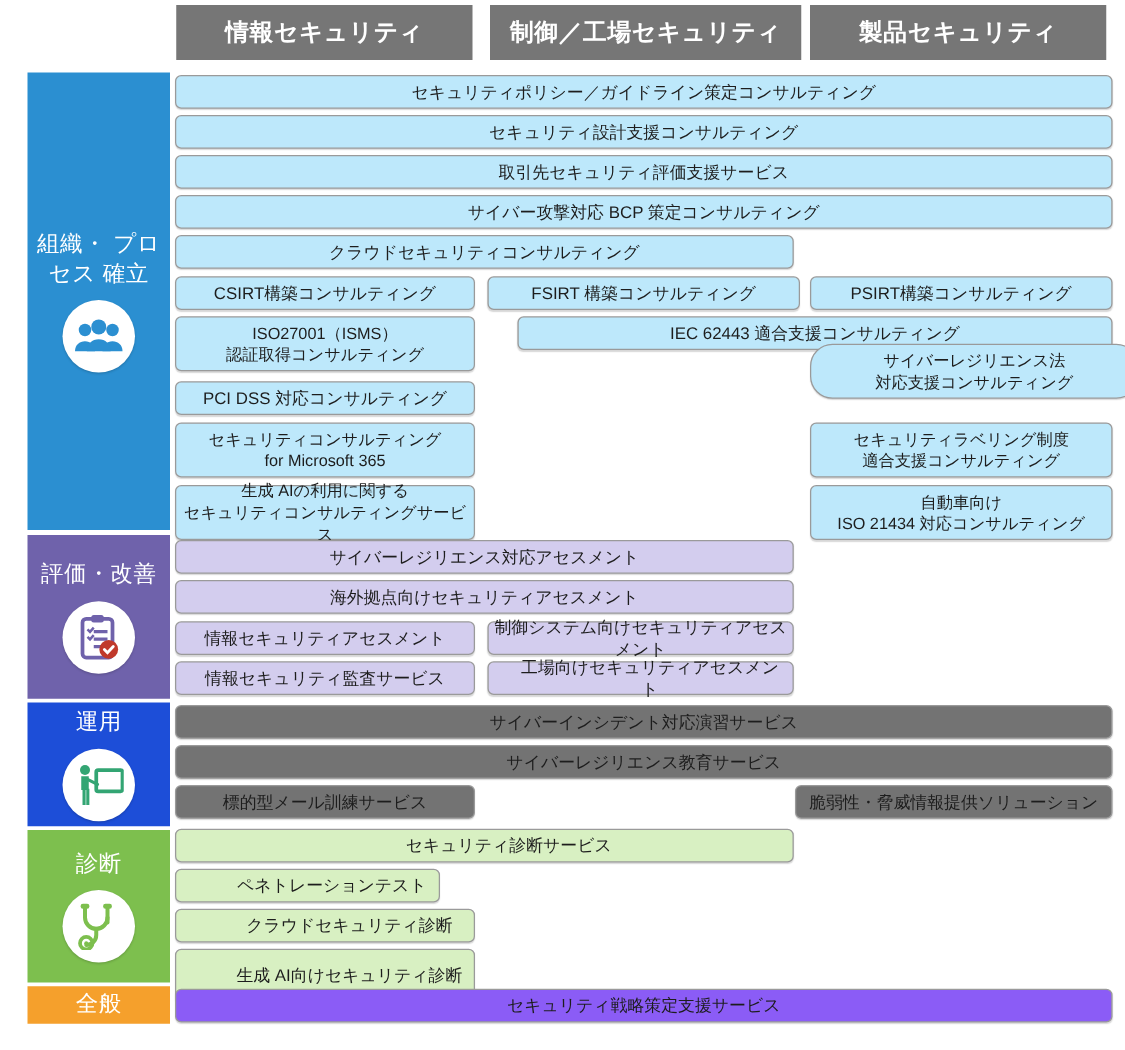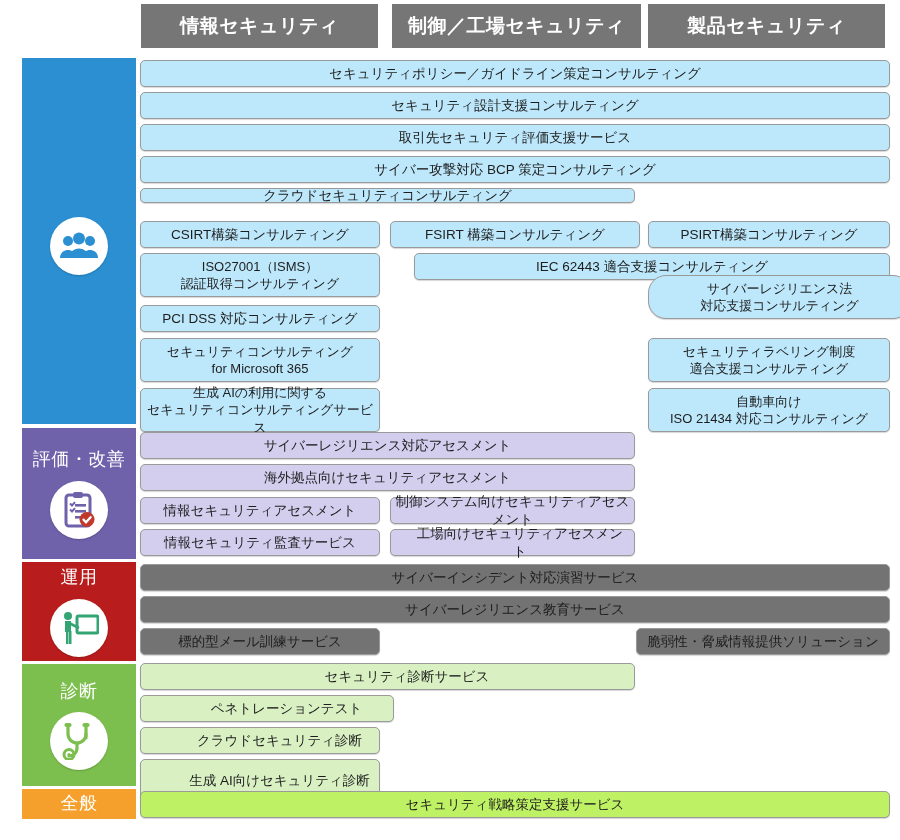--- a/index.html
+++ b/index.html
@@ -59,34 +59,37 @@
     line-height:1.32;
     color:#1d1d1d;
     padding:1px 4px;
     box-shadow:0 1px 1px rgba(0,0,0,.16);
     white-space:pre-line;
   }
   .pill.blue{background:#bde8fb;}
   .pill.purple{background:#d3cdee;}
   .pill.mint{background:#737373;}
   .pill.green{background:#d8f0c2;padding-left:43px;}
-  .pill.peach{background:#bef264;}
+  .pill.peach{background:#8b5cf6;}
   .pill.two-line{font-size:13px;}
 </style>
 </head>
 <body>
 
 <div id="stage">
   <div id="headers">
       <div class="col-head" style="left: 141px; width: 237px;">情報セキュリティ</div>
       <div class="col-head" style="left: 392px; width: 249px;">制御／工場セキュリティ</div>
       <div class="col-head" style="left: 648px; width: 237px;">製品セキュリティ</div>
     </div>
   <div id="cats">
       <div class="cat" style="top: 58px; height: 366px; background: rgb(43, 143, 209);">
+        <div class="cat-label">組織・
+プロセス
+確立</div>
         <div class="cat-icon">
           <svg width="40" height="30" viewBox="0 0 40 30">
             <circle cx="9" cy="10" r="5" fill="#2b8fd1"></circle>
             <path d="M1 27c0-5 3.6-8 8-8s8 3 8 8z" fill="#2b8fd1"></path>
             <circle cx="31" cy="10" r="5" fill="#2b8fd1"></circle>
             <path d="M23 27c0-5 3.6-8 8-8s8 3 8 8z" fill="#2b8fd1"></path>
             <circle cx="20" cy="7.5" r="6" fill="#2b8fd1"></circle>
             <path d="M10.5 27c0-6 4.3-9.6 9.5-9.6s9.5 3.6 9.5 9.6z" fill="#2b8fd1"></path>
           </svg>
         </div>
@@ -100,21 +103,21 @@
             <rect x="13" y="13" width="11" height="2.6" fill="#6f62ab"></rect>
             <rect x="13" y="19" width="11" height="2.6" fill="#6f62ab"></rect>
             <rect x="13" y="25" width="8" height="2.6" fill="#6f62ab"></rect>
             <path d="M8 12.5l2 2 3-3.4" fill="none" stroke="#6f62ab" stroke-width="2"></path>
             <path d="M8 18.5l2 2 3-3.4" fill="none" stroke="#6f62ab" stroke-width="2"></path>
             <circle cx="25" cy="28.5" r="7.5" fill="#c0392b"></circle>
             <path d="M21.5 28.6l2.5 2.6 4.6-5" fill="none" stroke="#fff" stroke-width="2.3" stroke-linecap="round"></path>
           </svg>
         </div>
       </div>
-      <div class="cat" style="top: 562px; height: 99px; background: #b91c1c;">
+      <div class="cat" style="top: 562px; height: 99px; background: #1d4ed8;">
         <div class="cat-label">運用</div>
         <div class="cat-icon">
           <svg width="40" height="34" viewBox="0 0 40 34">
             <rect x="18" y="5" width="21" height="17" rx="1.5" fill="none" stroke="#33a573" stroke-width="3"></rect>
             <circle cx="9" cy="5" r="4" fill="#33a573"></circle>
             <path d="M6 10h6v11H6z" fill="#33a573"></path>
             <path d="M7 20h2.5v13H7zM10 20h2.5v13H10z" fill="#33a573"></path>
             <path d="M11 12.5l8 4" stroke="#33a573" stroke-width="2.6" stroke-linecap="round"></path>
           </svg>
         </div>
@@ -135,21 +138,21 @@
       </div>
       <div class="cat" style="top: 789px; height: 30px; background: rgb(245, 160, 44);">
         <div class="cat-label">全般</div>
       </div>
     </div>
   <div id="pills">
       <div class="pill blue" style="left: 140px; top: 60px; width: 750px; height: 27px;">セキュリティポリシー／ガイドライン策定コンサルティング</div>
       <div class="pill blue" style="left: 140px; top: 92px; width: 750px; height: 27px;">セキュリティ設計支援コンサルティング</div>
       <div class="pill blue" style="left: 140px; top: 124px; width: 750px; height: 27px;">取引先セキュリティ評価支援サービス</div>
       <div class="pill blue" style="left: 140px; top: 156px; width: 750px; height: 27px;">サイバー攻撃対応 BCP 策定コンサルティング</div>
-      <div class="pill blue" style="left: 140px; top: 188px; width: 495px; height: 15px;">クラウドセキュリティコンサルティング</div>
+      <div class="pill blue" style="left: 140px; top: 188px; width: 495px; height: 27px;">クラウドセキュリティコンサルティング</div>
       <div class="pill blue" style="left: 140px; top: 221px; width: 240px; height: 27px;">CSIRT構築コンサルティング</div>
       <div class="pill blue" style="left: 390px; top: 221px; width: 250px; height: 27px;">FSIRT 構築コンサルティング</div>
       <div class="pill blue" style="left: 648px; top: 221px; width: 242px; height: 27px;">PSIRT構築コンサルティング</div>
       <div class="pill blue two-line" style="left: 140px; top: 253px; width: 240px; height: 44px;">ISO27001（ISMS）
 認証取得コンサルティング</div>
       <div class="pill blue" style="left: 414px; top: 253px; width: 476px; height: 27px;">IEC 62443 適合支援コンサルティング</div>
       <div class="pill blue two-line" style="left: 648px; top: 275px; width: 263px; height: 44px; border-radius: 18px;">サイバーレジリエンス法
 対応支援コンサルティング</div>
       <div class="pill blue" style="left: 140px; top: 305px; width: 240px; height: 27px;">PCI DSS 対応コンサルティング</div>
       <div class="pill blue two-line" style="left: 140px; top: 338px; width: 240px; height: 44px;">セキュリティコンサルティング
@@ -164,18 +167,18 @@
       <div class="pill purple" style="left: 140px; top: 464px; width: 495px; height: 27px;">海外拠点向けセキュリティアセスメント</div>
       <div class="pill purple" style="left: 140px; top: 497px; width: 240px; height: 27px;">情報セキュリティアセスメント</div>
       <div class="pill purple" style="left: 390px; top: 497px; width: 245px; height: 27px;">制御システム向けセキュリティアセスメント</div>
       <div class="pill purple" style="left: 140px; top: 529px; width: 240px; height: 27px;">情報セキュリティ監査サービス</div>
       <div class="pill purple" style="left: 390px; top: 529px; width: 245px; height: 27px; padding-left: 19px;">工場向けセキュリティアセスメント</div>
       <div class="pill mint" style="left: 140px; top: 564px; width: 750px; height: 27px;">サイバーインシデント対応演習サービス</div>
       <div class="pill mint" style="left: 140px; top: 596px; width: 750px; height: 27px;">サイバーレジリエンス教育サービス</div>
       <div class="pill mint" style="left: 140px; top: 628px; width: 240px; height: 27px;">標的型メール訓練サービス</div>
       <div class="pill mint" style="left: 636px; top: 628px; width: 254px; height: 27px;">脆弱性・脅威情報提供ソリューション</div>
       <div class="pill green" style="left: 140px; top: 663px; width: 495px; height: 27px;">セキュリティ診断サービス</div>
-      <div class="pill green" style="left: 140px; top: 695px; width: 254px; height: 27px;">ペネトレーションテスト</div>
+      <div class="pill green" style="left: 140px; top: 695px; width: 212px; height: 27px;">ペネトレーションテスト</div>
       <div class="pill green" style="left: 140px; top: 727px; width: 240px; height: 27px;">クラウドセキュリティ診断</div>
       <div class="pill green" style="left: 140px; top: 759px; width: 240px; height: 44px;">生成 AI向けセキュリティ診断</div>
       <div class="pill peach" style="left: 140px; top: 791px; width: 750px; height: 27px;">セキュリティ戦略策定支援サービス</div>
     </div>
 </div>
 
 </body></html>

